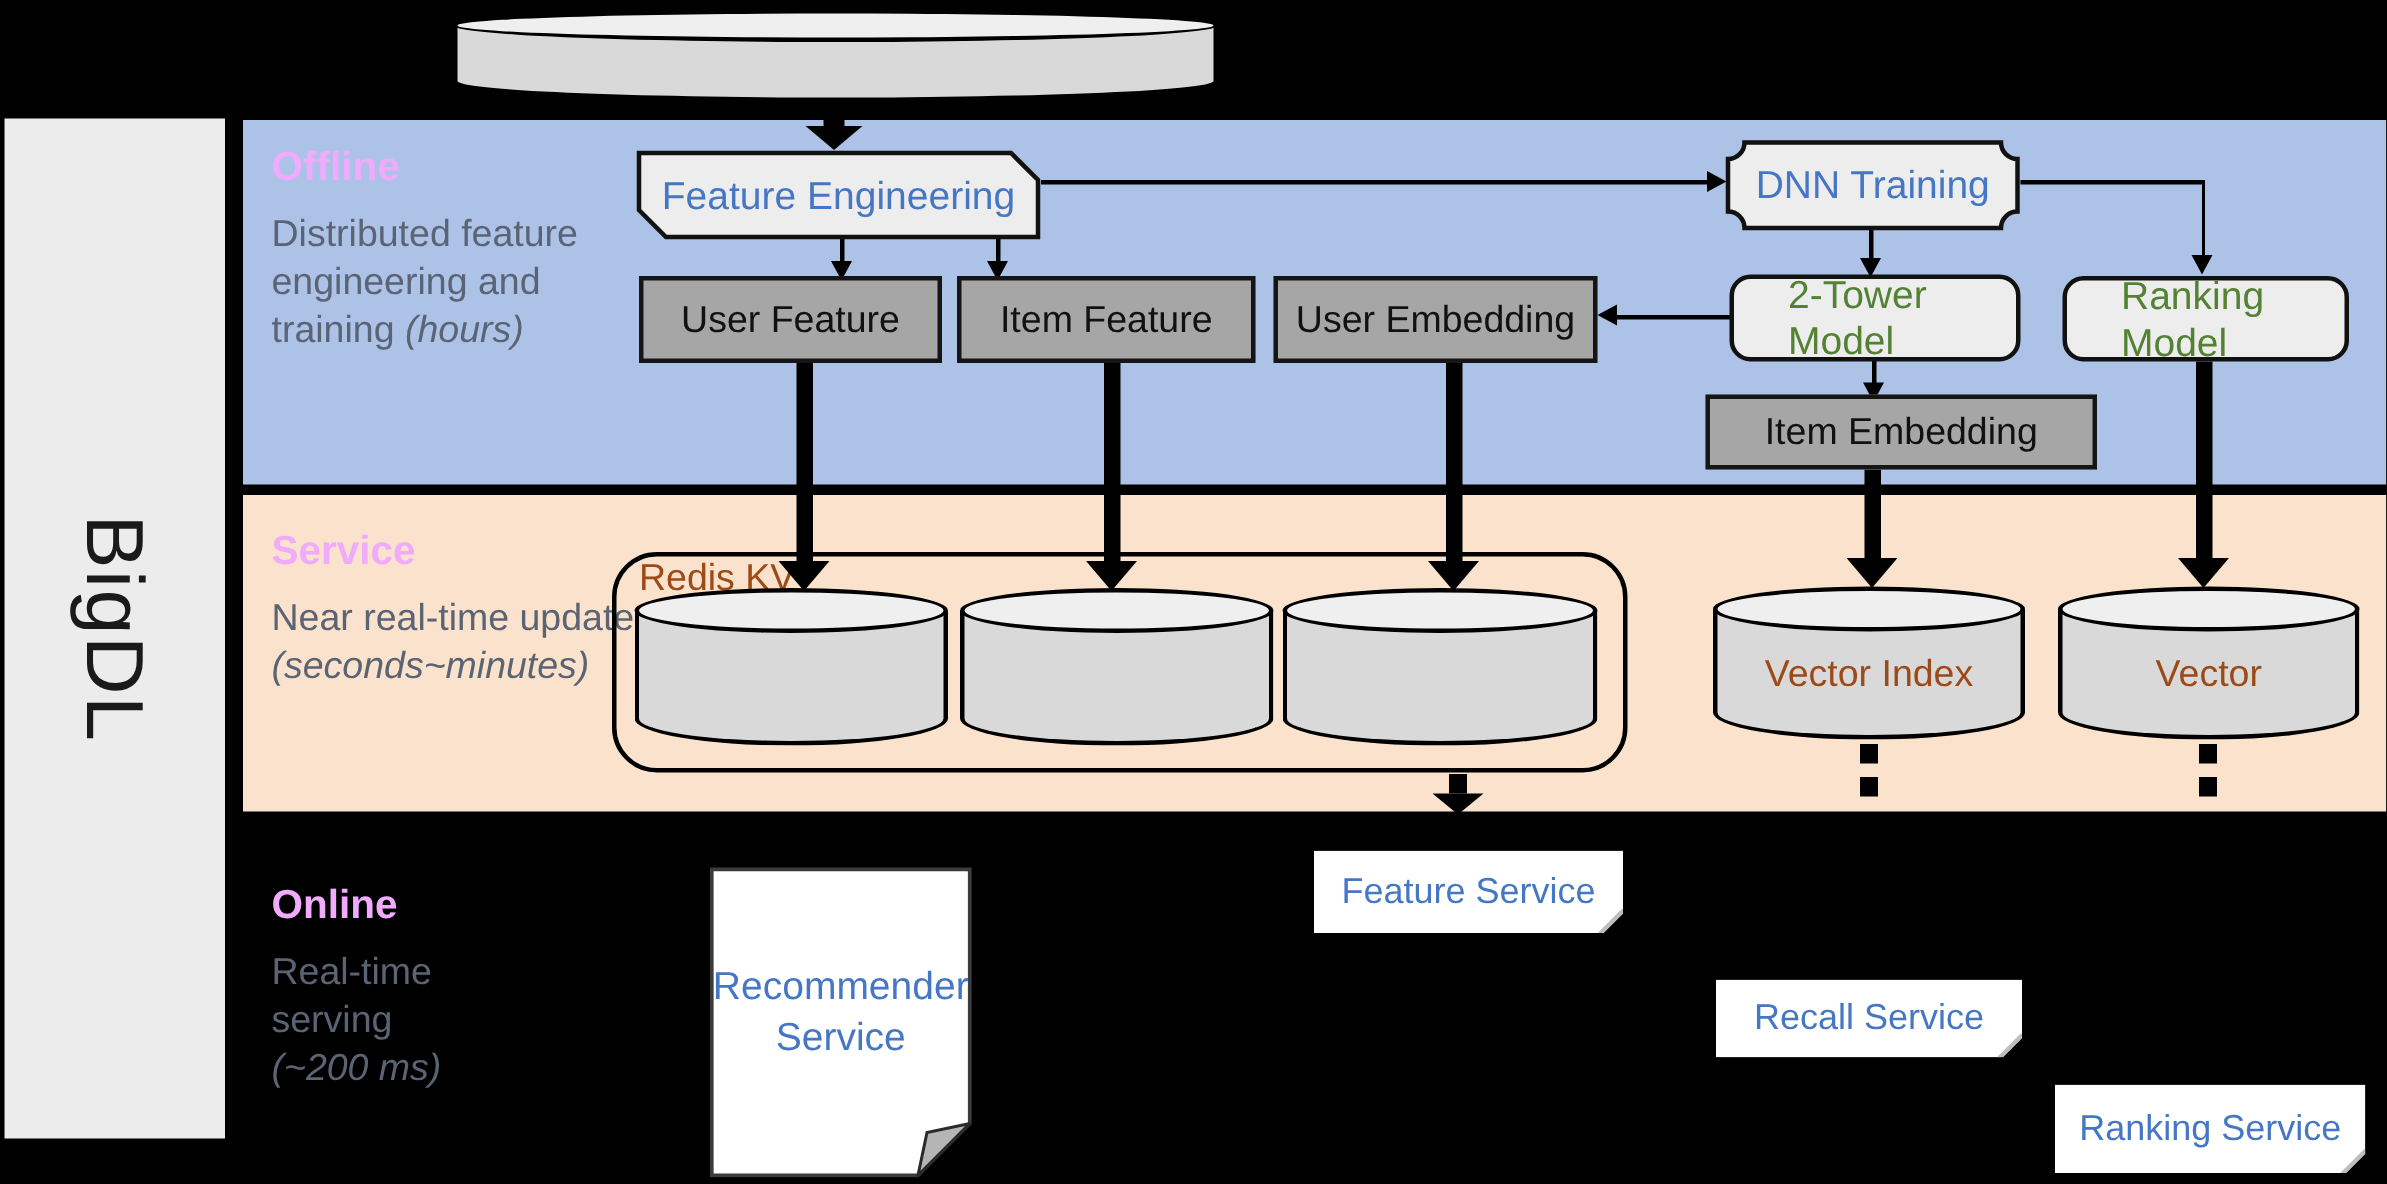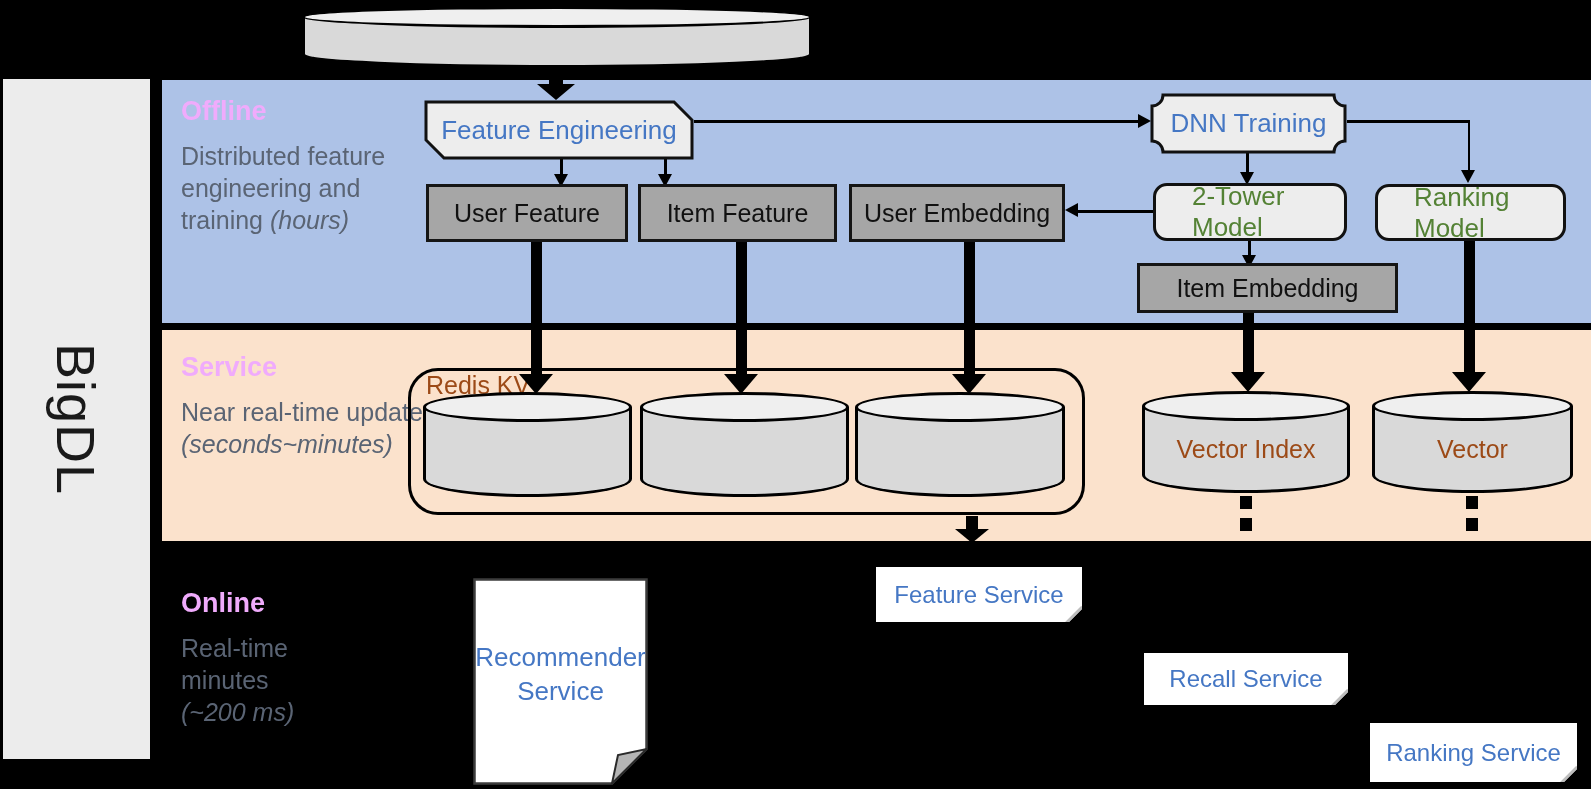--- a/index.html
+++ b/index.html
@@ -73,21 +73,21 @@
     <div class="sidebar-label">BigDL</div>
   </div>
 
   <div class="layer-title" style="left:181px;top:96px;">Offline</div>
   <div class="layer-desc" style="left:181px;top:140px;width:222px;"><span>Distributed feature engineering and training </span><em>(hours)</em></div>
 
   <div class="layer-title" style="left:181px;top:352px;">Service</div>
   <div class="layer-desc" style="left:181px;top:396px;width:252px;"><span>Near real-time update </span><em>(seconds~minutes)</em></div>
 
   <div class="layer-title" style="left:181px;top:588px;">Online</div>
-  <div class="layer-desc" style="left:181px;top:632px;width:145px;"><span>Real-time minutes </span><em>(~200 ms)</em></div>
+  <div class="layer-desc" style="left:181px;top:632px;width:145px;"><span>Real-time serving </span><em>(~200 ms)</em></div>
 
   <div class="cyl cyl-flat" style="left:302px;top:6px;width:510px;height:62px;">
     <div class="cyl-body"></div>
     <div class="cyl-top"></div>
   </div>
 
   <div class="redis-frame"></div>
   <div class="redis-label">Redis KV</div>
 
   <div class="cyl" style="left:423px;top:392px;width:209px;height:105px;">

